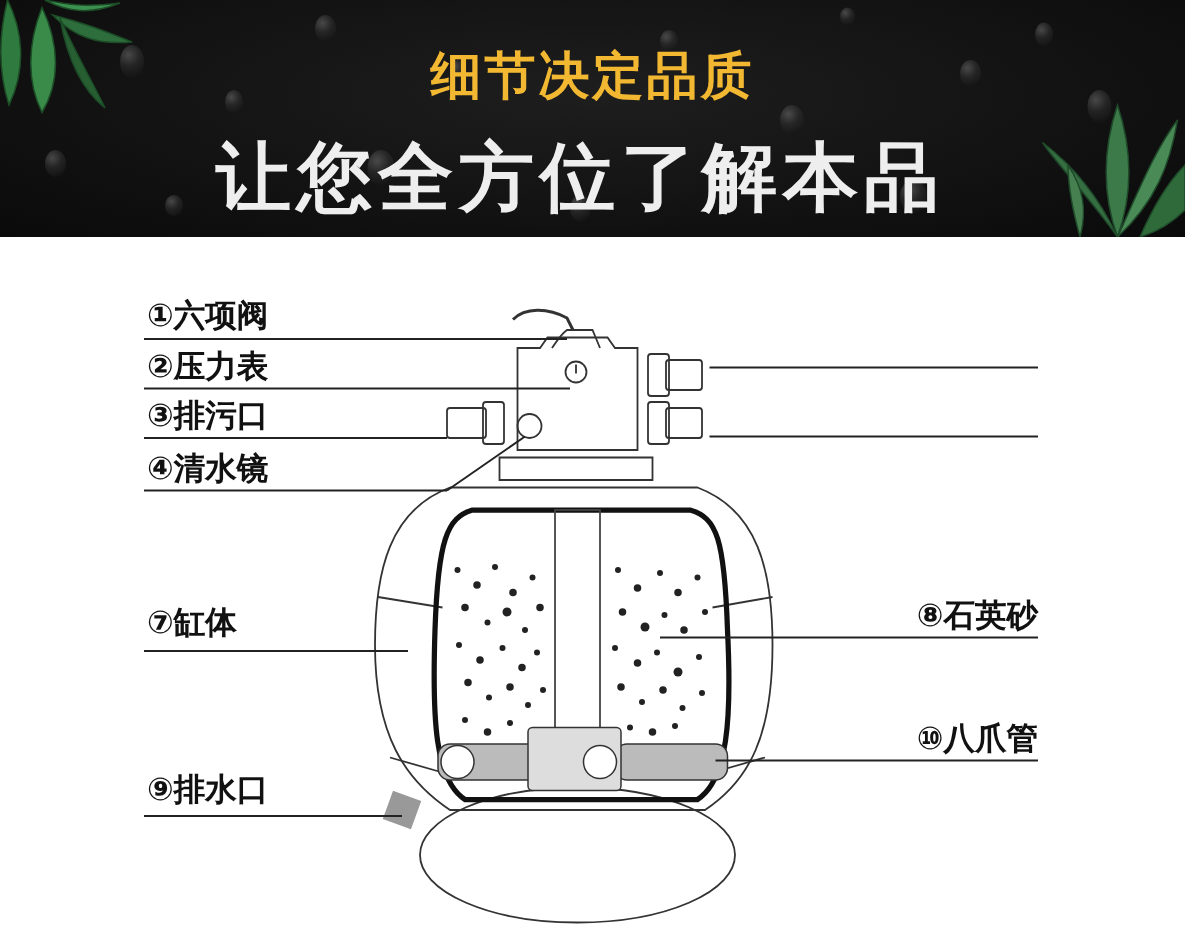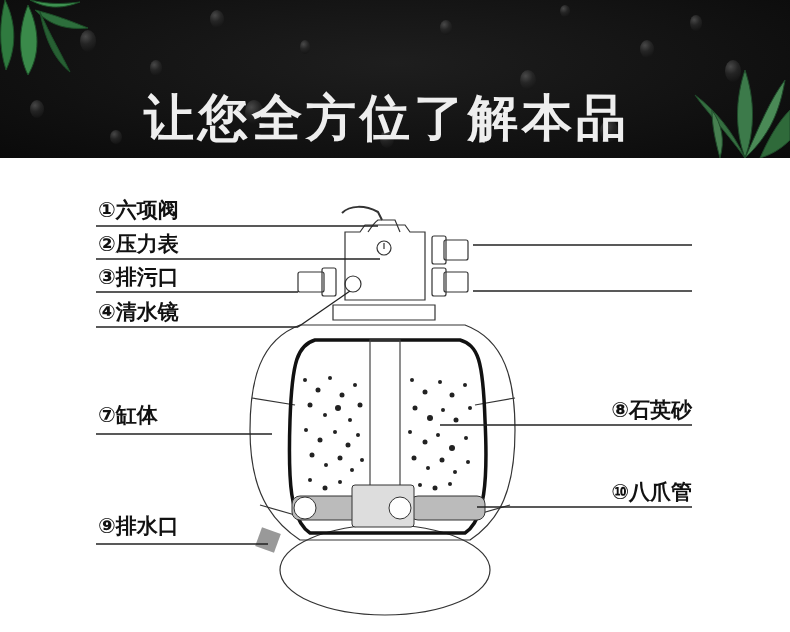--- a/index.html
+++ b/index.html
@@ -43,20 +43,21 @@
     </g>
     <g fill="#3c7a4a" stroke="#1f4a2a" stroke-width="1">
       <path d="M745,158 C735,130 735,100 745,70 C755,100 755,130 745,158Z"></path>
       <path d="M745,158 C760,125 770,100 785,80 C780,110 770,135 745,158Z" fill="#4a8a56"></path>
       <path d="M745,158 C725,130 705,110 695,95 C715,110 732,130 745,158Z" fill="#356e40"></path>
       <path d="M760,158 C770,135 780,120 790,110 L790,140 C780,150 770,155 760,158Z" fill="#2f6a3a"></path>
       <path d="M720,158 C715,140 712,125 712,110 C722,125 725,140 720,158Z" fill="#467f50"></path>
     </g>
   </svg>
 
+  <div class="title1">细节决定品质</div>
   <div class="title2">让您全方位了解本品</div>
 </div>
 
 <div class="diagram">
   <svg width="790" height="474" viewBox="0 158 790 474" style="position:absolute;left:0;top:0;">
     <g fill="none" stroke="#333" stroke-width="1.2">
 
       <ellipse cx="385" cy="570" rx="105" ry="45"></ellipse>
 
       <path d="M300,325 C260,340 250,380 250,430 C250,490 270,520 300,540 L470,540 C500,520 515,490 515,430 C515,380 505,340 465,325Z"></path>

